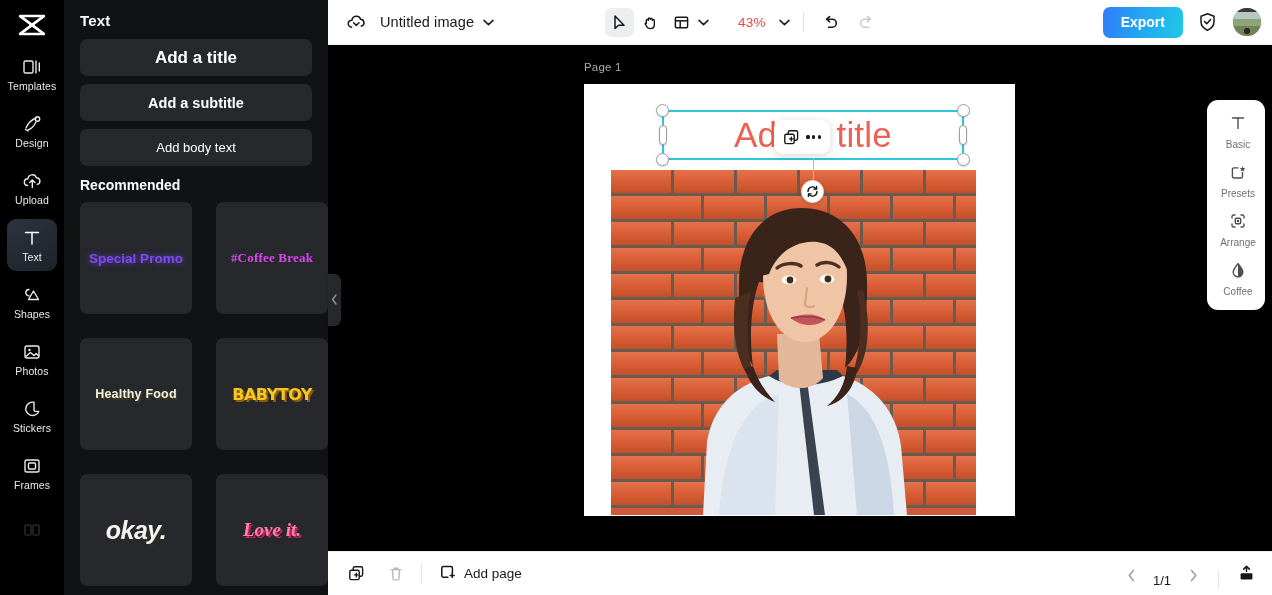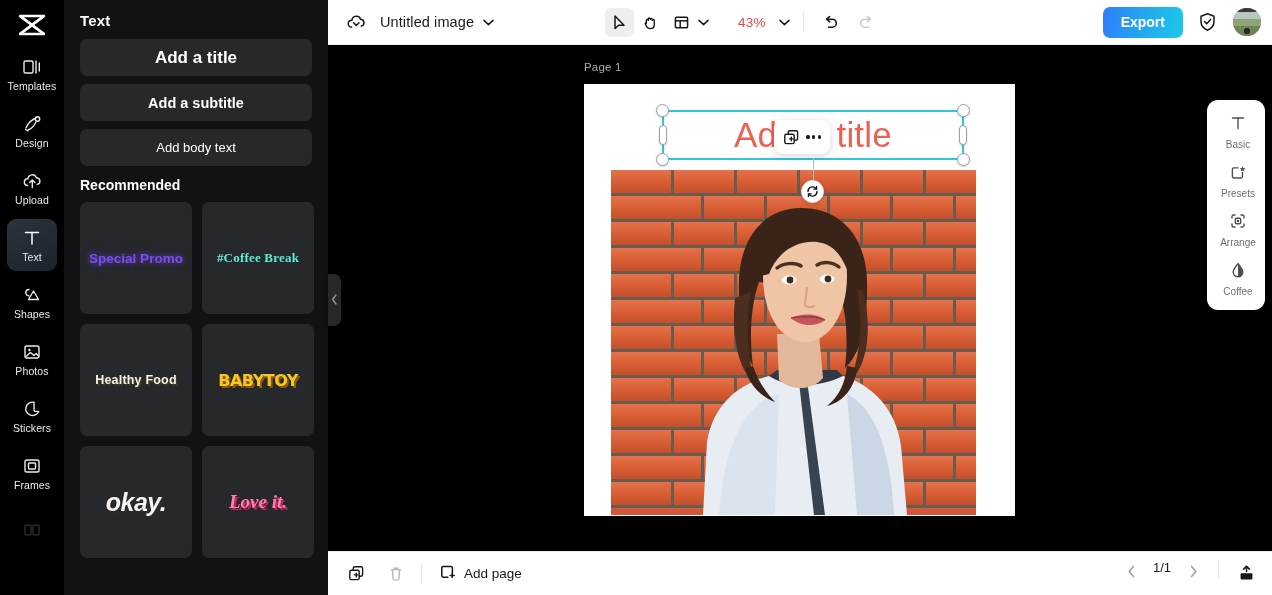--- a/index.html
+++ b/index.html
@@ -56,34 +56,34 @@
     color: #ffffff; cursor: pointer;
   }
   .add-btn.t1 { font-size: 17px; font-weight: bold; }
   .add-btn.t2 { font-size: 14.5px; font-weight: bold; }
   .add-btn.t3 { font-size: 13px; font-weight: normal; }
   .sec-title {
     color: #ffffff; font-size: 14px; font-weight: bold;
     margin: 11px 0 9px 0;
   }
   .grid {
-    display: grid; grid-template-columns: 112px 112px; gap: 10px;
+    display: grid; grid-template-columns: 112px 112px; gap: 24px;
   }
   .tile {
     width: 112px; height: 112px; background: #26282c; border-radius: 7px;
     display: flex; align-items: center; justify-content: center;
     cursor: pointer; overflow: hidden;
   }
   .pv { font-size: 13px; white-space: nowrap; }
   .pv-special {
     color: #7d4bf5; font-weight: 600; font-size: 13.5px;
     text-shadow: 0 0 6px rgba(125,75,245,.75);
   }
   .pv-coffee {
-    color: #5eead4; font-family: "Liberation Serif", serif;
+    color: #d946ef; font-family: "Liberation Serif", serif;
     font-weight: bold; font-size: 13px; letter-spacing: .2px;
   }
   .pv-healthy {
     color: #f6f3e2; font-weight: bold; font-size: 12.5px;
     text-shadow: 1.5px 1.5px 0 #3c3a24; letter-spacing: .2px;
   }
   .pv-baby {
     color: #f6c722; font-weight: bold; font-size: 16px;
     letter-spacing: -0.5px; font-family: "DejaVu Sans", sans-serif;
     text-shadow: 2px 2px 0 #8a5a11;
@@ -248,21 +248,21 @@
   }
   .bb-btn {
     width: 28px; height: 28px; border-radius: 6px; cursor: pointer;
     display: flex; align-items: center; justify-content: center;
   }
   .bb-btn.dim { opacity: .3; }
   .addpage {
     display: flex; align-items: center; gap: 8px; cursor: pointer;
     font-size: 13.5px; color: #16181c; margin-left: 6px;
   }
-  .pager { margin-left: auto; display: flex; align-items: flex-start; gap: 4px; }
+  .pager { margin-left: auto; display: flex; align-items: flex-end; gap: 4px; }
   .pg-arrow { width: 24px; height: 24px; display:flex;align-items:center;justify-content:center; cursor:pointer; opacity:.42; }
   .pg-num { font-size: 13px; color: #16181c; min-width: 30px; text-align: center; }
   .bb-right-div { width: 1px; height: 18px; background: #e3e4e6; margin: 0 9px; }
 </style>
 </head>
 <body>
 
 <div class="app">
 
   <div class="rail">

